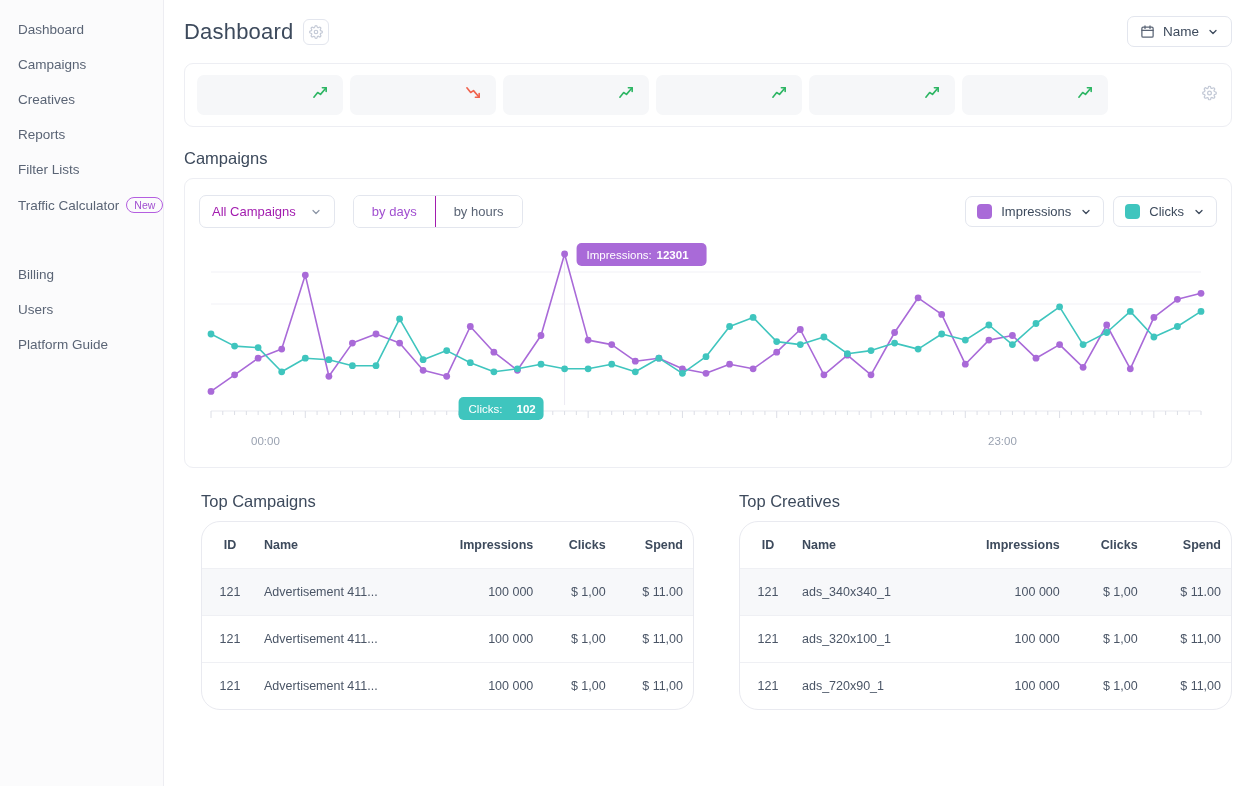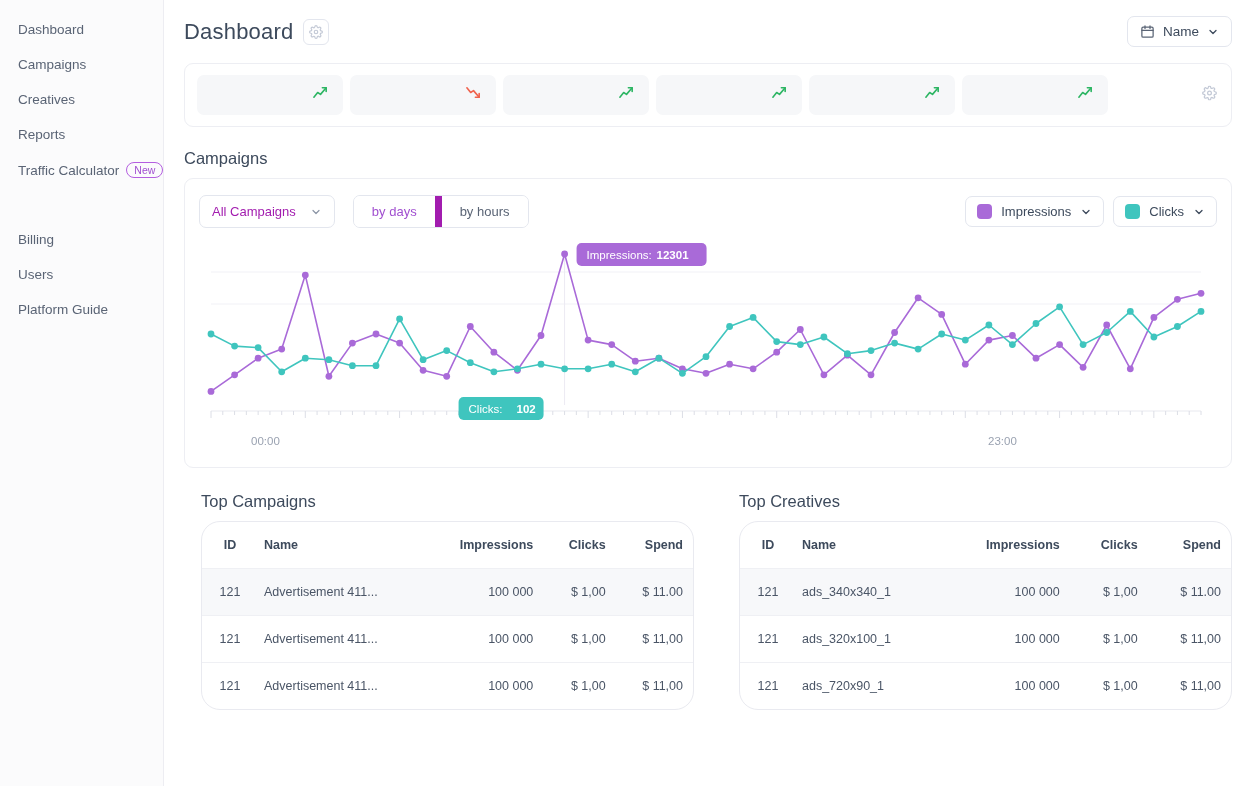--- a/index.html
+++ b/index.html
@@ -79,21 +79,21 @@
   }
   .chart-controls { display:flex; align-items:center; }
   .select-box {
     display:flex; align-items:center; justify-content:space-between; gap:14px;
     border:1px solid #e3e6ee; border-radius:7px; background:#fff;
     padding:8px 12px; font-size:13px; color:#a21caf; min-width:118px; cursor:pointer;
   }
   .seg { display:flex; margin-left:18px; border:1px solid #e3e6ee; border-radius:7px; overflow:hidden; }
   .seg-btn {
     padding:8px 18px; font-size:13px; color:#5a6475;
-    background:#fff; cursor:pointer; border-right:7px solid #a21caf;
+    background:#fff; cursor:pointer; border-right:1px solid #a21caf;
   }
   .seg-btn:last-child { border-right:none; }
   .seg-btn.active { color:#a14fd0; }
   .legend-box {
     display:flex; align-items:center; gap:9px;
     border:1px solid #e3e6ee; border-radius:7px; background:#fff;
     padding:7px 11px; font-size:13px; color:#3d4a5c; cursor:pointer; margin-left:9px;
   }
   .sw { width:15px; height:15px; border-radius:4px; }
 
@@ -133,20 +133,23 @@
           <span>Dashboard</span>
         </div>
         <div class="nav-item">
           <span>Campaigns</span>
         </div>
         <div class="nav-item">
           <span>Creatives</span>
         </div>
         <div class="nav-item">
           <span>Reports</span>
+        </div>
+        <div class="nav-item">
+          <span>Filter Lists</span>
         </div>
         <div class="nav-item">
           <span>Traffic Calculator</span>
           <span class="badge-new">New</span>
         </div>
       </div>
     <div class="nav-gap"></div>
     <div id="nav-secondary">
         <div class="nav-item">
           <span>Billing</span>

